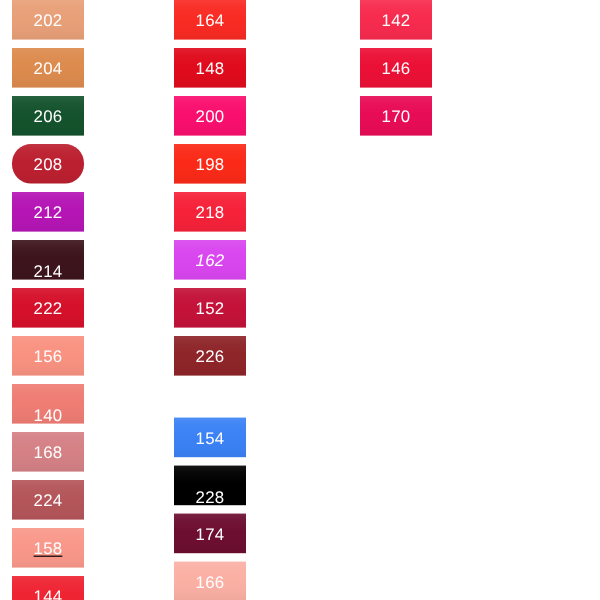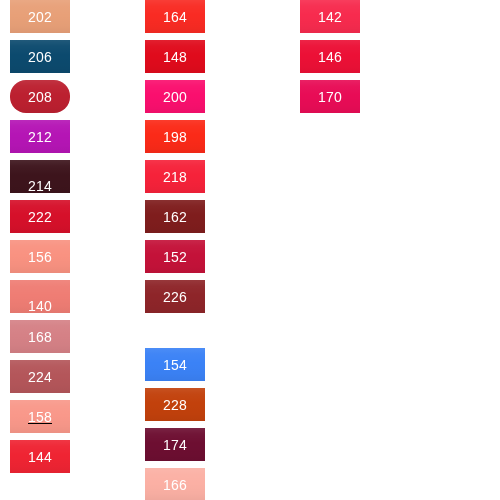--- a/index.html
+++ b/index.html
@@ -69,21 +69,25 @@
 </style>
 </head>
 <body style="background: rgb(255, 255, 255);">
 
 <div id="swatch-board">
   <div class="swatch-column" id="column-1">
       <div class="swatch" style="background-color: rgb(232, 160, 120);">
         <span class="swatch-sheen"></span>
         <span class="swatch-label">202</span>
       </div>
-      <div class="swatch" style="background-color: #0c4a6e;">
+      <div class="swatch" style="background-color: rgb(221, 139, 78);">
+        <span class="swatch-sheen"></span>
+        <span class="swatch-label">204</span>
+      </div>
+      <div class="swatch" style="background-color: #14532d;">
         <span class="swatch-sheen"></span>
         <span class="swatch-label">206</span>
       </div>
       <div class="swatch" style="background-color: rgb(188, 32, 48); border-radius: 16px;">
         <span class="swatch-sheen"></span>
         <span class="swatch-label">208</span>
       </div>
       <div class="swatch" style="background-color: rgb(181, 21, 181);">
         <span class="swatch-sheen"></span>
         <span class="swatch-label">212</span>
@@ -135,37 +139,37 @@
         <span class="swatch-label">200</span>
       </div>
       <div class="swatch" style="background-color: rgb(251, 42, 24); align-items: center;">
         <span class="swatch-sheen"></span>
         <span class="swatch-label">198</span>
       </div>
       <div class="swatch" style="background-color: rgb(246, 34, 58);">
         <span class="swatch-sheen"></span>
         <span class="swatch-label">218</span>
       </div>
-      <div class="swatch" style="background-color: #7f1d1d;">
+      <div class="swatch" style="background-color: #d946ef; font-style: italic;">
         <span class="swatch-sheen"></span>
         <span class="swatch-label">162</span>
       </div>
       <div class="swatch" style="background-color: rgb(196, 18, 57);">
         <span class="swatch-sheen"></span>
         <span class="swatch-label">152</span>
       </div>
       <div class="swatch" style="background-color: rgb(142, 37, 41);">
         <span class="swatch-sheen"></span>
         <span class="swatch-label">226</span>
       </div>
       <div class="swatch" style="background-color: #3b82f6; margin-top: 28px;">
         <span class="swatch-sheen"></span>
         <span class="swatch-label">154</span>
       </div>
-      <div class="swatch" style="background-color: #c2410c;">
+      <div class="swatch" style="background-color: #000000; align-items: flex-end;">
         <span class="swatch-sheen"></span>
         <span class="swatch-label">228</span>
       </div>
       <div class="swatch" style="background-color: rgb(109, 14, 49);">
         <span class="swatch-sheen"></span>
         <span class="swatch-label">174</span>
       </div>
       <div class="swatch" style="background-color: rgb(251, 176, 164);">
         <span class="swatch-sheen"></span>
         <span class="swatch-label">166</span>

